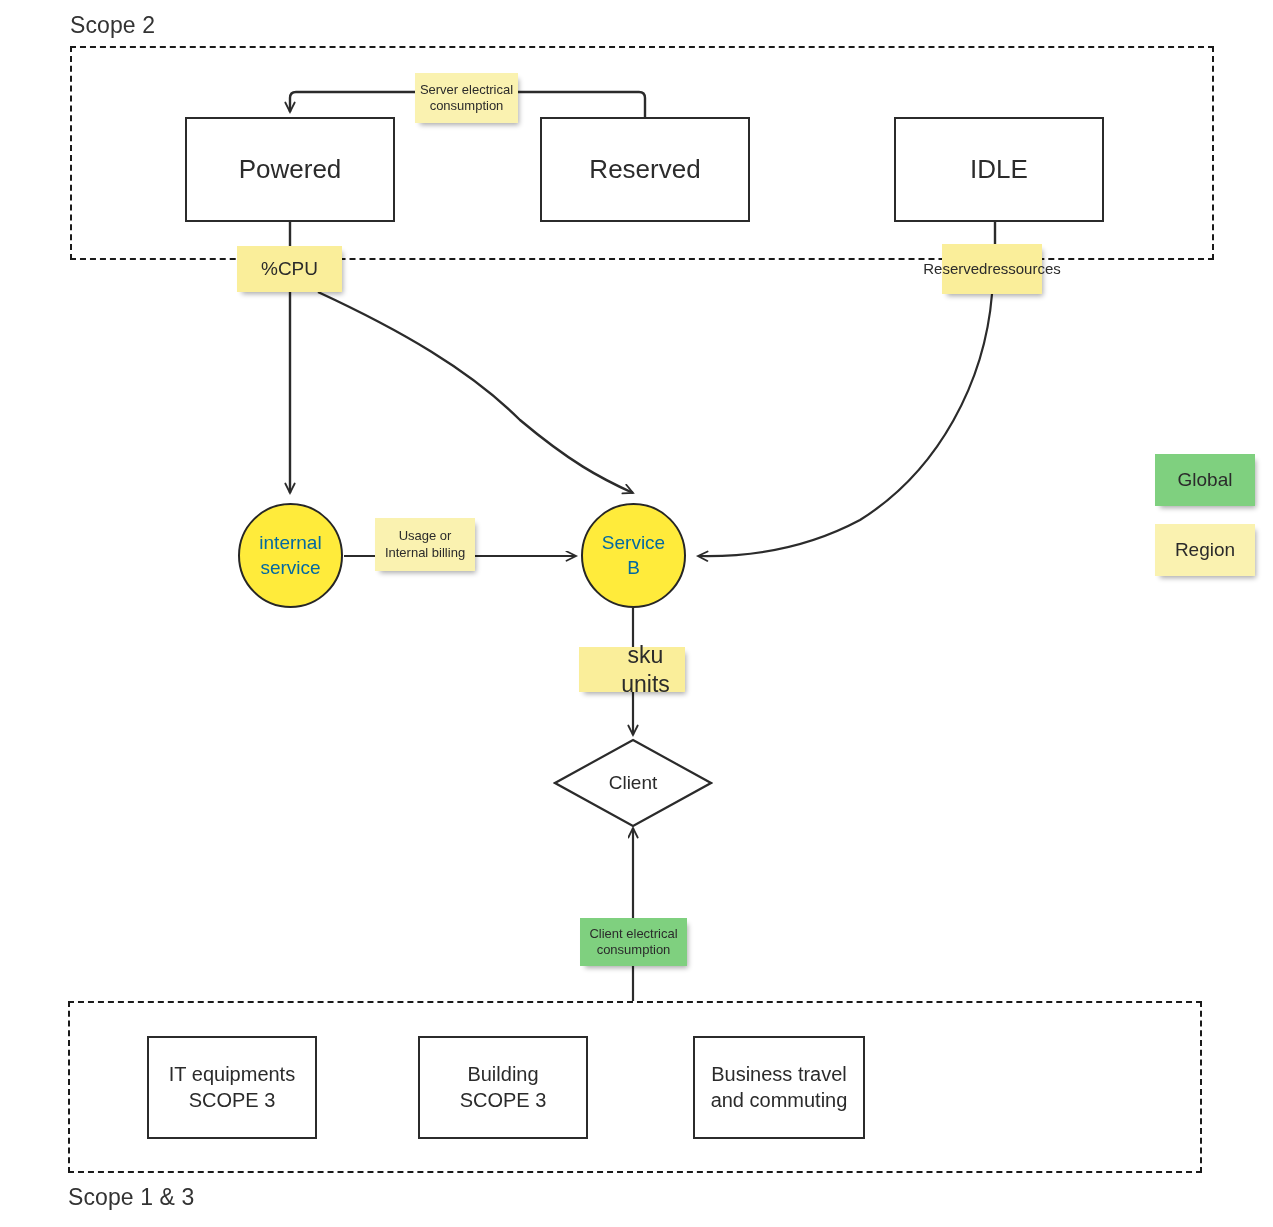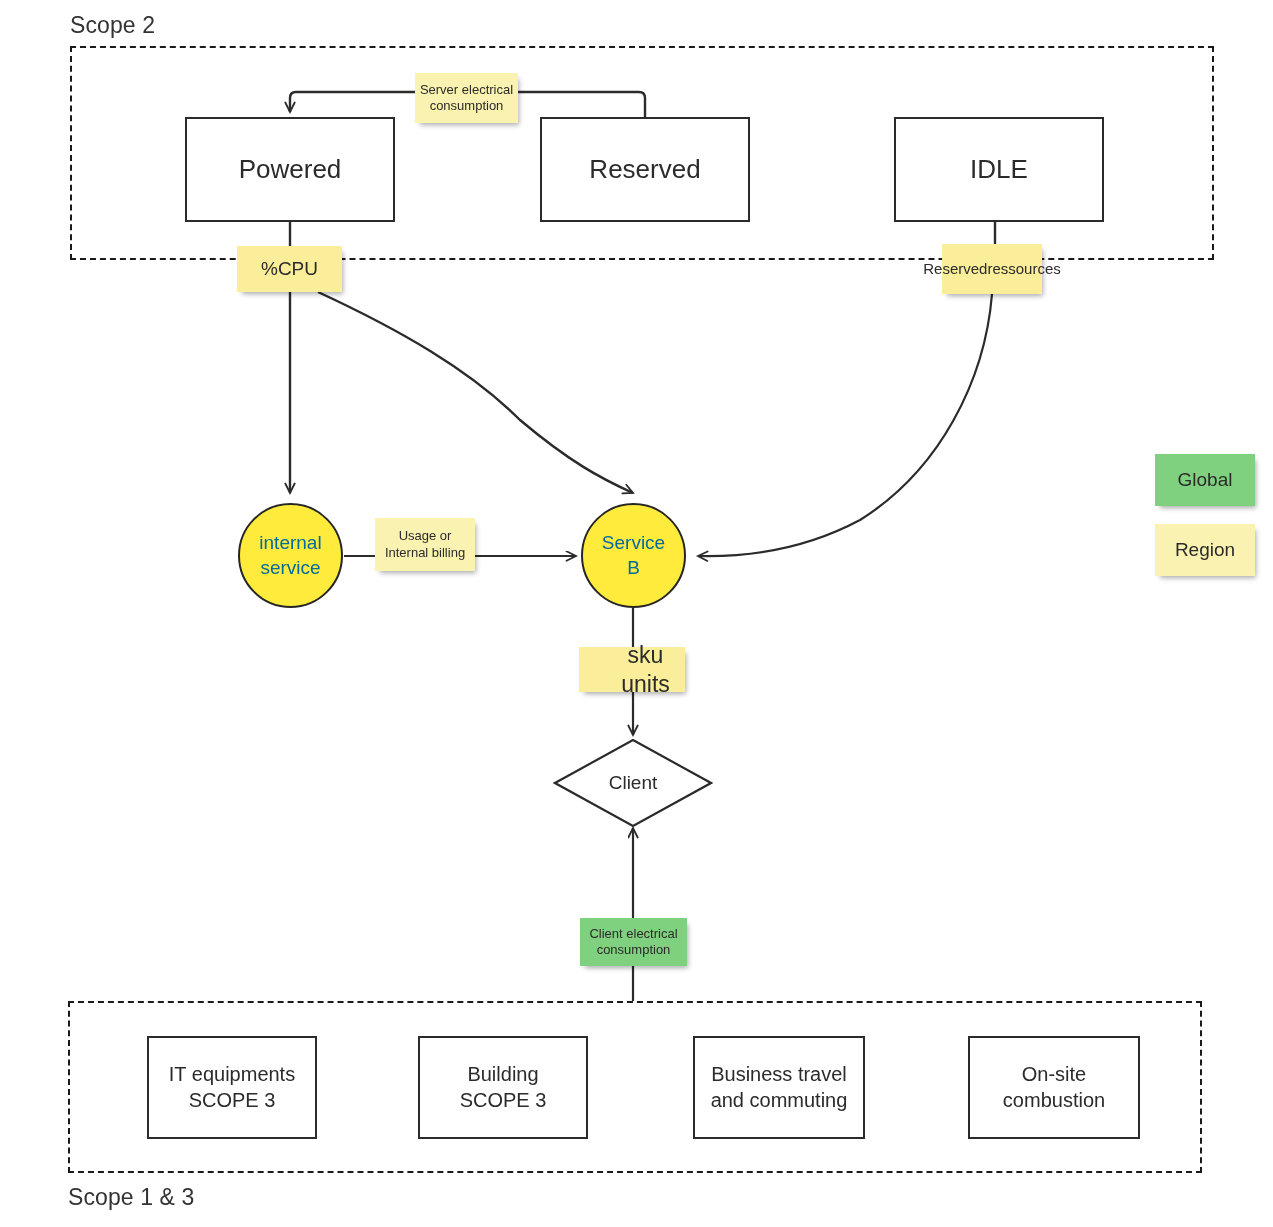--- a/index.html
+++ b/index.html
@@ -205,18 +205,14 @@
   <div class="rect-node small" style="left:418px; top:1036px; width:170px; height:103px; flex-direction:column;">
     <span>Building</span>
     <span>SCOPE 3</span>
   </div>
 
   <div class="rect-node small" style="left:693px; top:1036px; width:172px; height:103px; flex-direction:column;">
     <span>Business travel</span>
     <span>and commuting</span>
   </div>
 
-  <div class="rect-node small" style="left:968px; top:1036px; width:172px; height:103px; flex-direction:column;">
-    <span>On-site</span>
-    <span>combustion</span>
-  </div>
 
 </div>
 
 </body></html>

